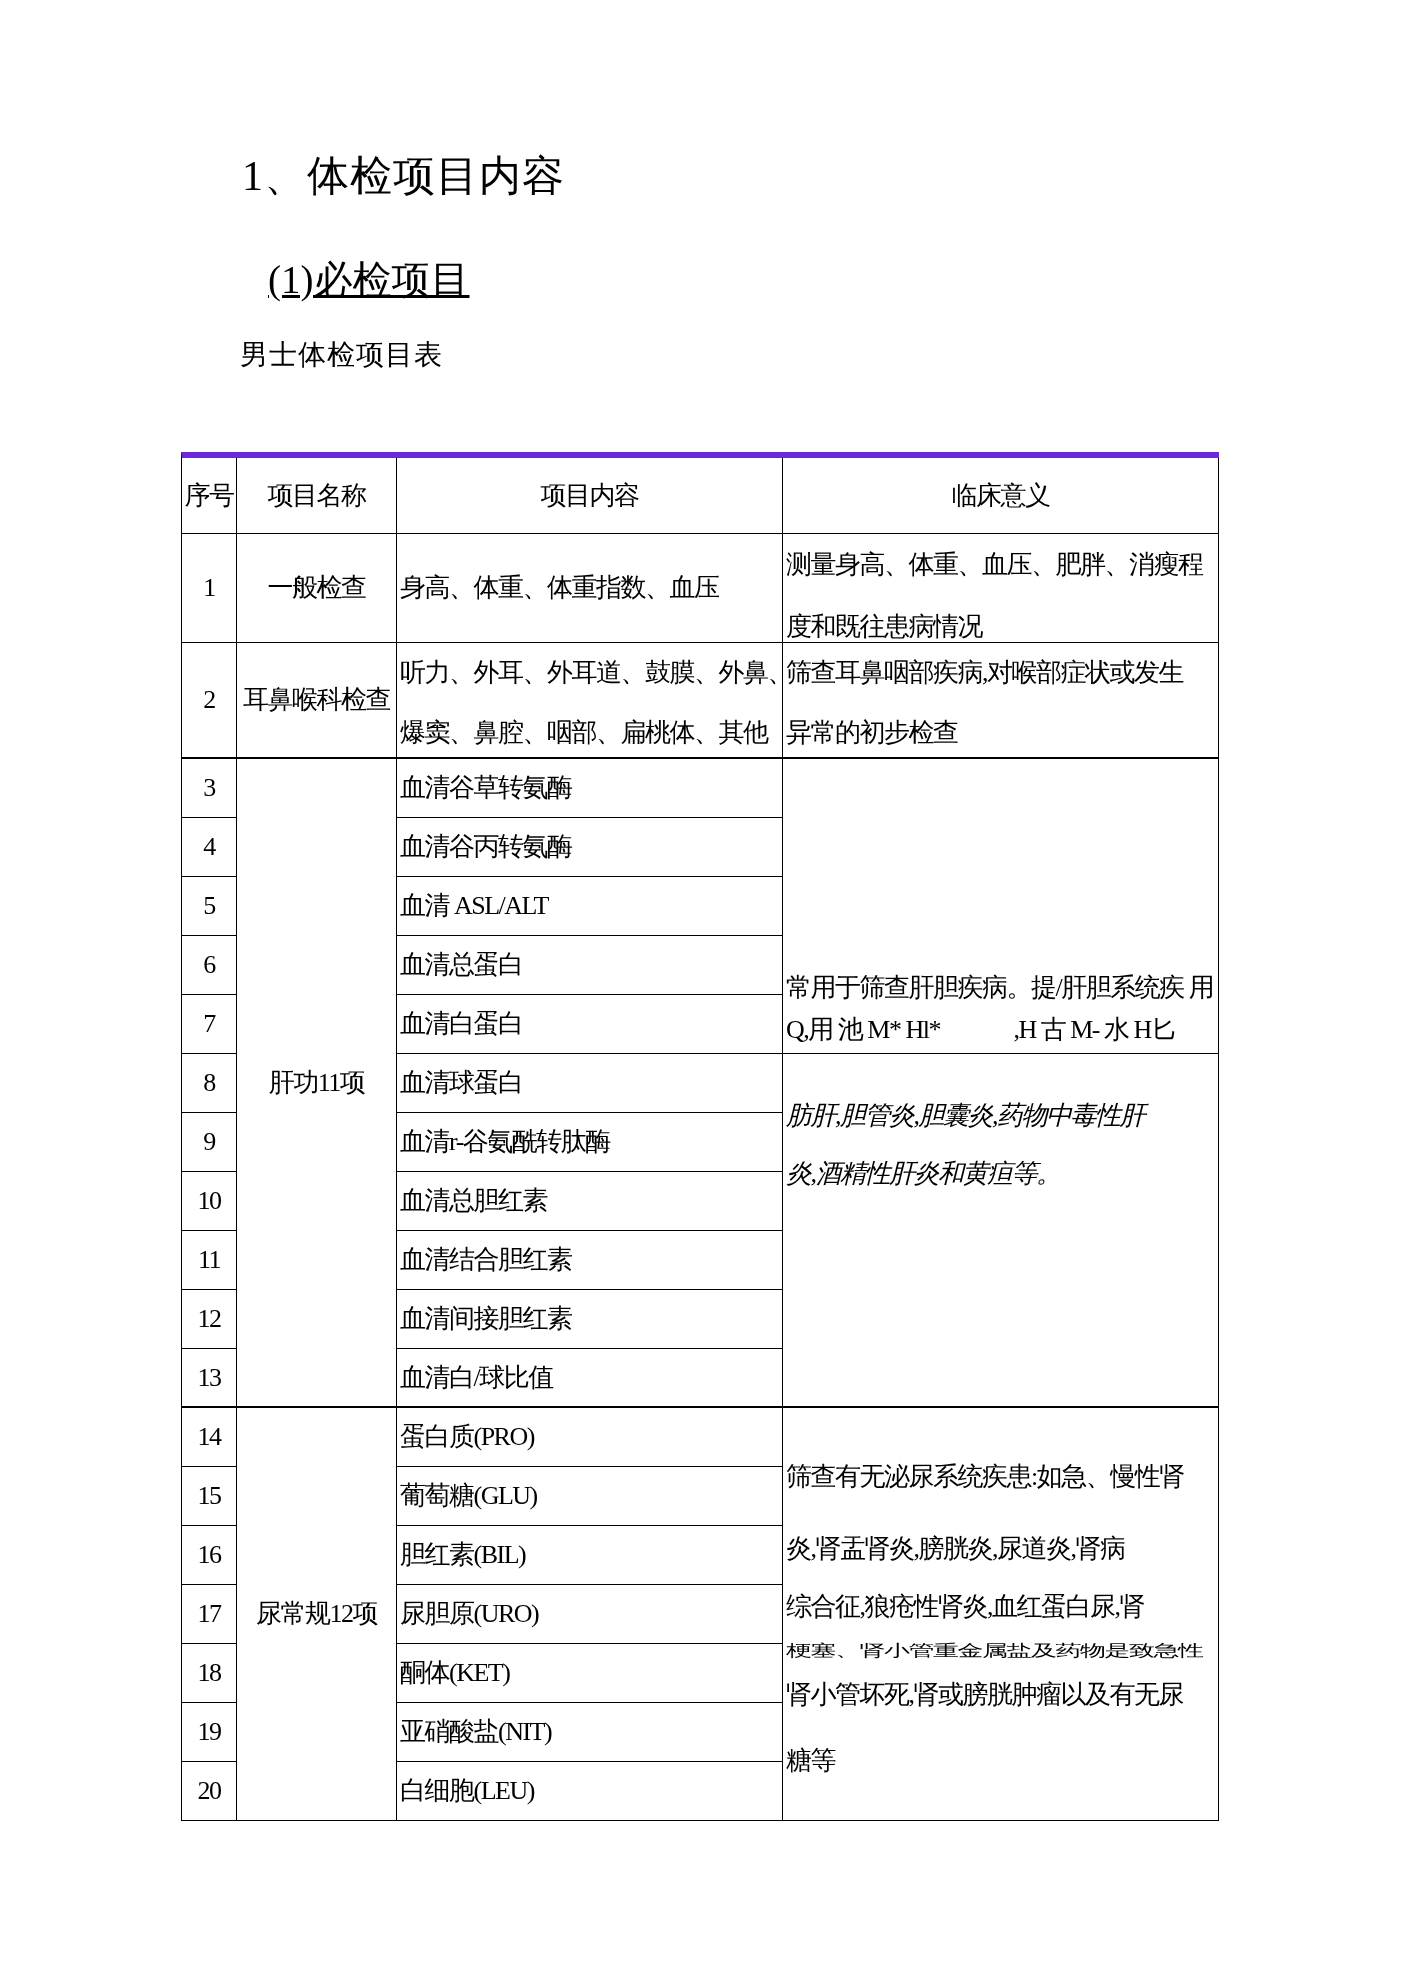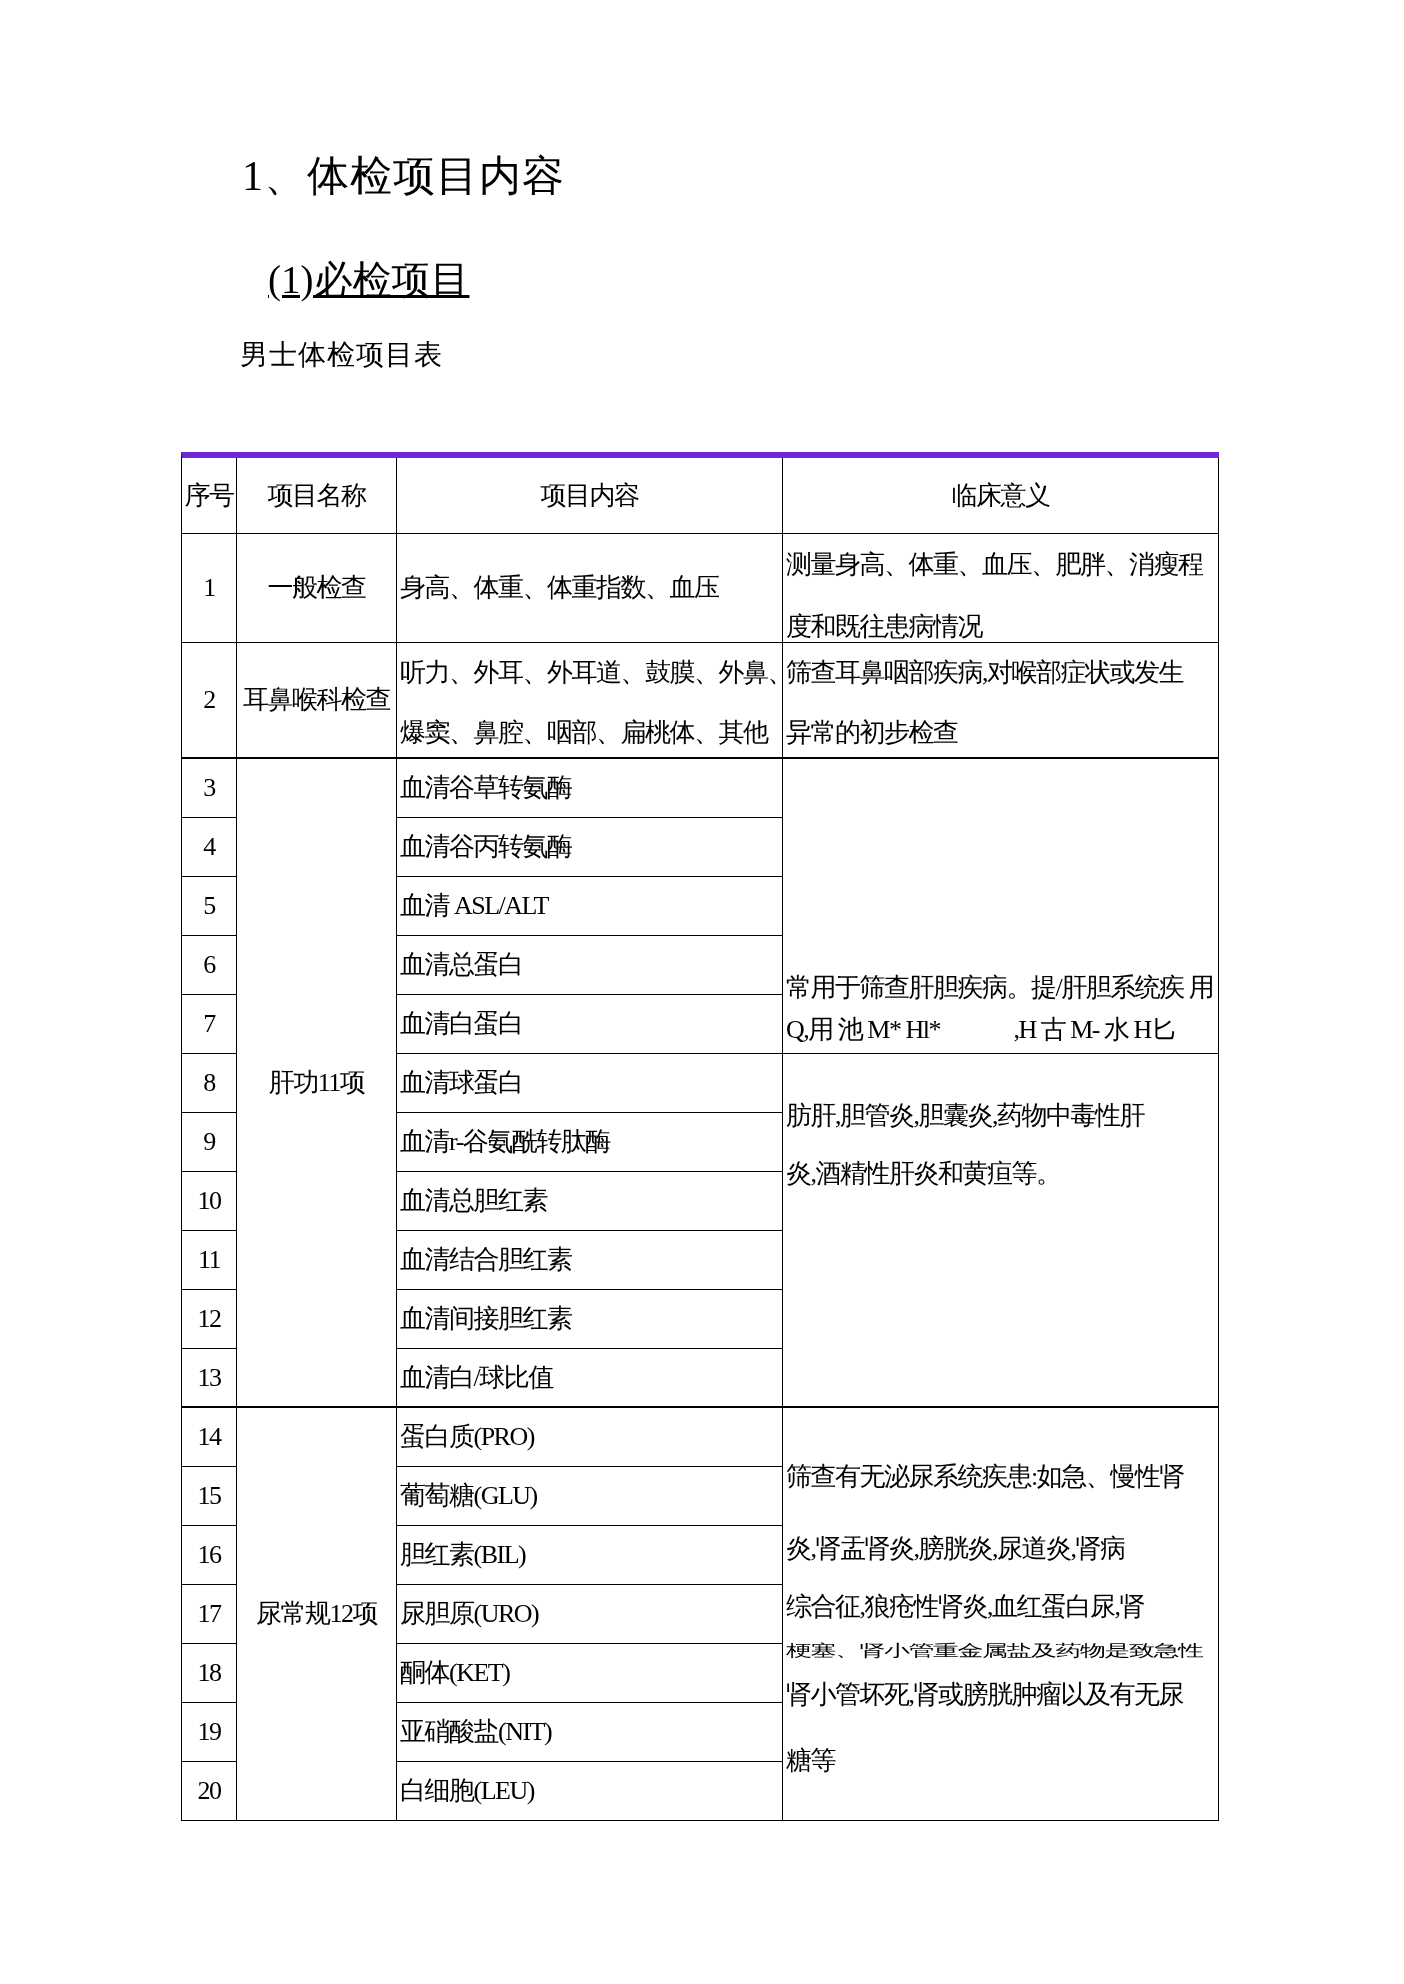--- a/index.html
+++ b/index.html
@@ -26,21 +26,21 @@
   }
   .gsep{border-bottom-width:2px;}
   .center{display:flex;align-items:center;justify-content:center;text-align:center;}
   .left{display:flex;align-items:center;padding-left:3px;white-space:nowrap;}
   .lines{padding-left:3px;white-space:nowrap;}
   .lh60 .ln{line-height:60px;}
   .lh62 .ln{line-height:62px;}
   .clA{display:flex;flex-direction:column;justify-content:flex-end;padding-left:3px;padding-bottom:2px;white-space:nowrap;}
   .clA .ln{line-height:42px;}
   .clB{padding-top:33px;padding-left:3px;white-space:nowrap;}
-  .clB .ln{line-height:58px;}
+  .clB .ln{line-height:58px;font-style:italic;}
   .clC{padding-left:3px;white-space:nowrap;}
   .clC .ln{line-height:58px;}
   .clC .u1{margin-top:40px;}
   .clC .u2{margin-top:14px;}
   .clC .u4{line-height:30px;height:30px;transform:scaleY(0.62);transform-origin:top left;margin-top:6px;}
   .clC .u5{margin-top:-6px;}
   .clC .u6{margin-top:8px;}
 </style>
 </head>
 <body>

